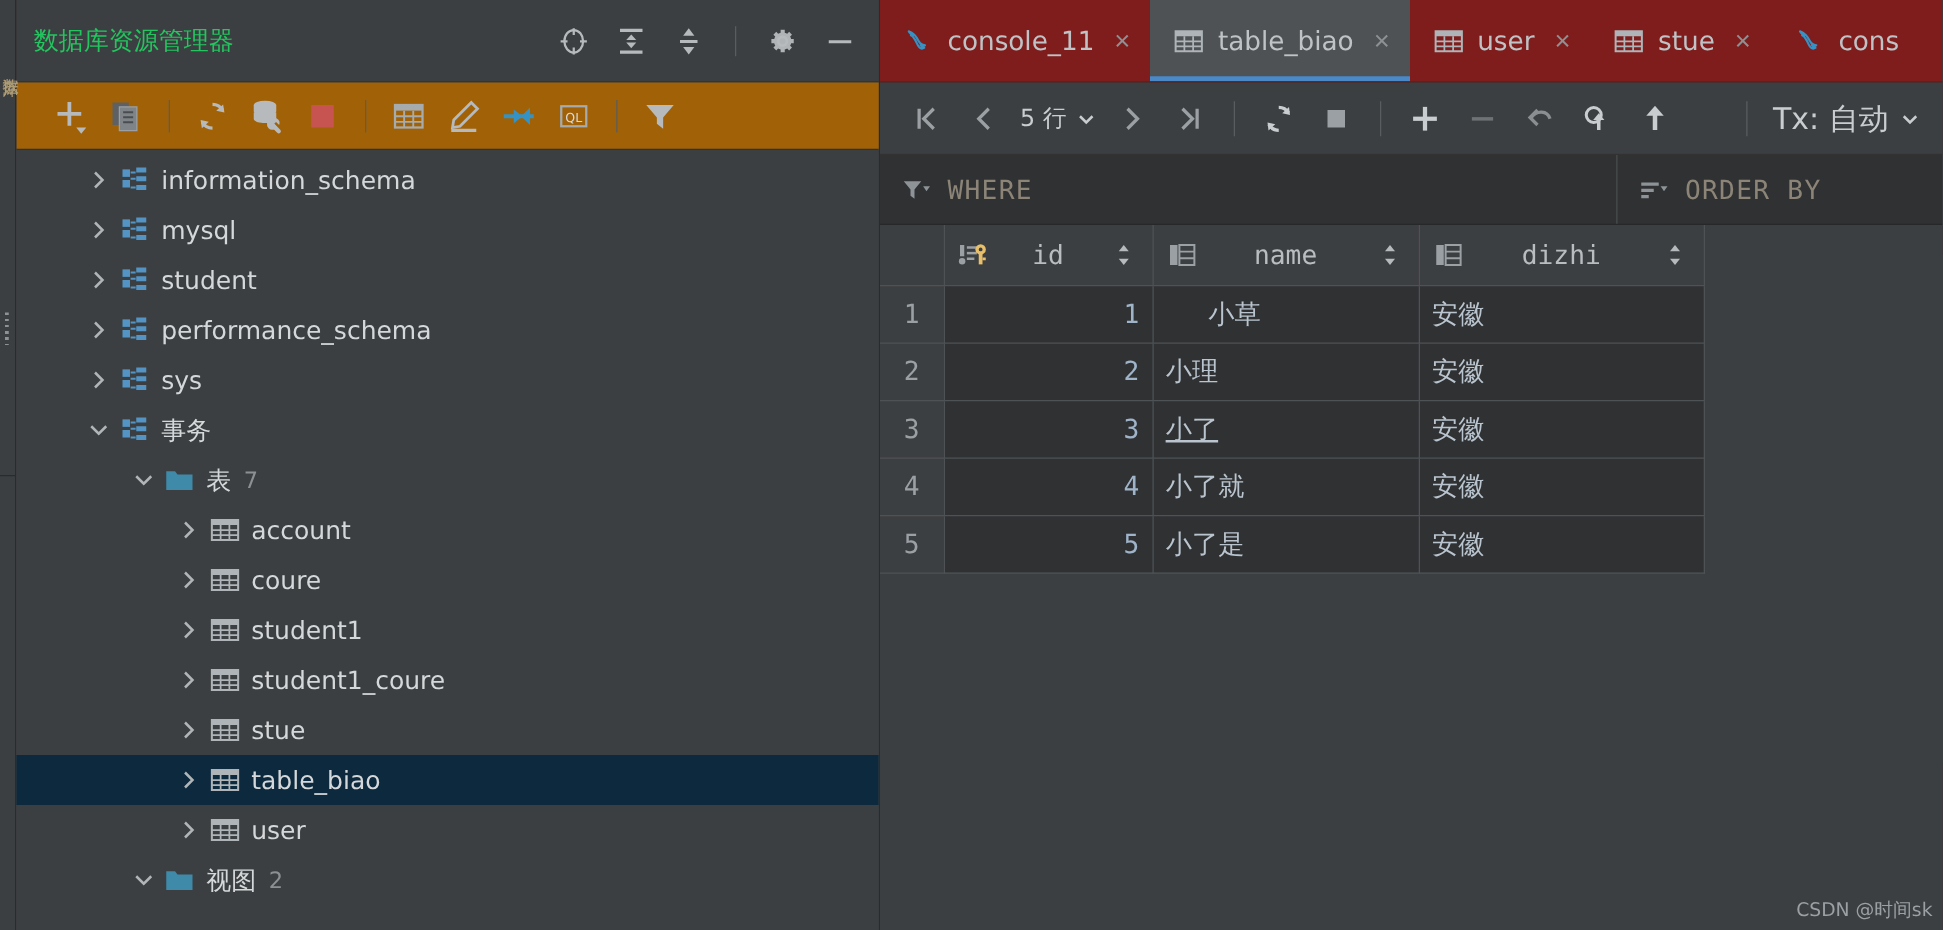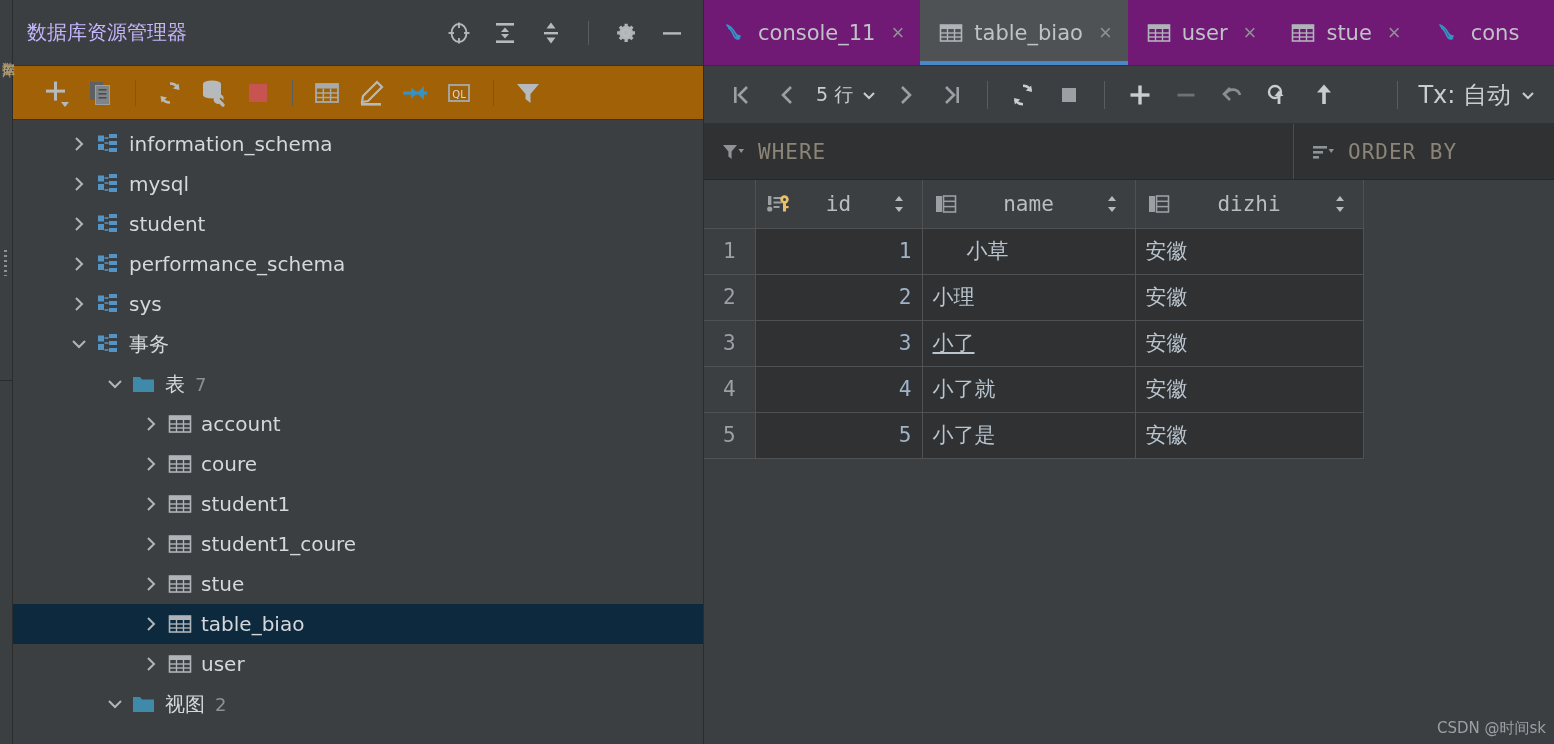--- a/index.html
+++ b/index.html
@@ -39,21 +39,21 @@
     background: #3c3f41; display: flex; flex-direction: column;
     border-right: 1px solid #2b2b2b;
   }
   .panel-title {
     height: 66px; display: flex; align-items: center;
     padding: 0 14px 0 14px;
     border-bottom: 1px solid #323232;
     background: #3c3f41;
   }
   .panel-title .title-text {
-    font-size: 20px; color: #c4b5fd; white-space: nowrap;
+    font-size: 20px; color: #22c55e; white-space: nowrap;
     font-family: "DejaVu Sans", "Liberation Sans", sans-serif;
   }
   .panel-title .spacer { flex: 1 1 auto; }
   .title-icons { display: flex; align-items: center; gap: 20px; padding-right: 4px; }
   .ticon { width: 26px; height: 26px; display: flex; align-items: center; justify-content: center; cursor: pointer; }
   .vsep { width: 1px; height: 24px; background: #5a5d5f; margin: 0 4px; }
 
   .panel-toolbar {
     height: 54px; display: flex; align-items: center;
     padding-left: 22px; gap: 0;
@@ -81,21 +81,21 @@
     min-width: 24px; height: 26px; padding: 0 6px; margin-left: 12px;
     border: 1px solid #6a6d70; border-radius: 6px;
     color: #9aa0a3; font-size: 16px;
   }
 
   
   .right { flex: 1 1 auto; height: 744px; display: flex; flex-direction: column; background: #3c3f41; min-width: 0; }
 
   .tabbar {
     height: 66px; display: flex; align-items: stretch;
-    background: #701a75; border-bottom: 1px solid #323232;
+    background: #7f1d1d; border-bottom: 1px solid #323232;
     overflow: hidden; position: relative;
   }
   .tab {
     display: flex; align-items: center; gap: 10px;
     padding: 0 16px 0 18px; position: relative; cursor: pointer;
     font-size: 21px; color: #bfc3c6; white-space: nowrap;
     font-family: "DejaVu Sans", "Liberation Sans", sans-serif;
   }
   .tab.active { background: #4e5254; }
   .tab.active::after {

